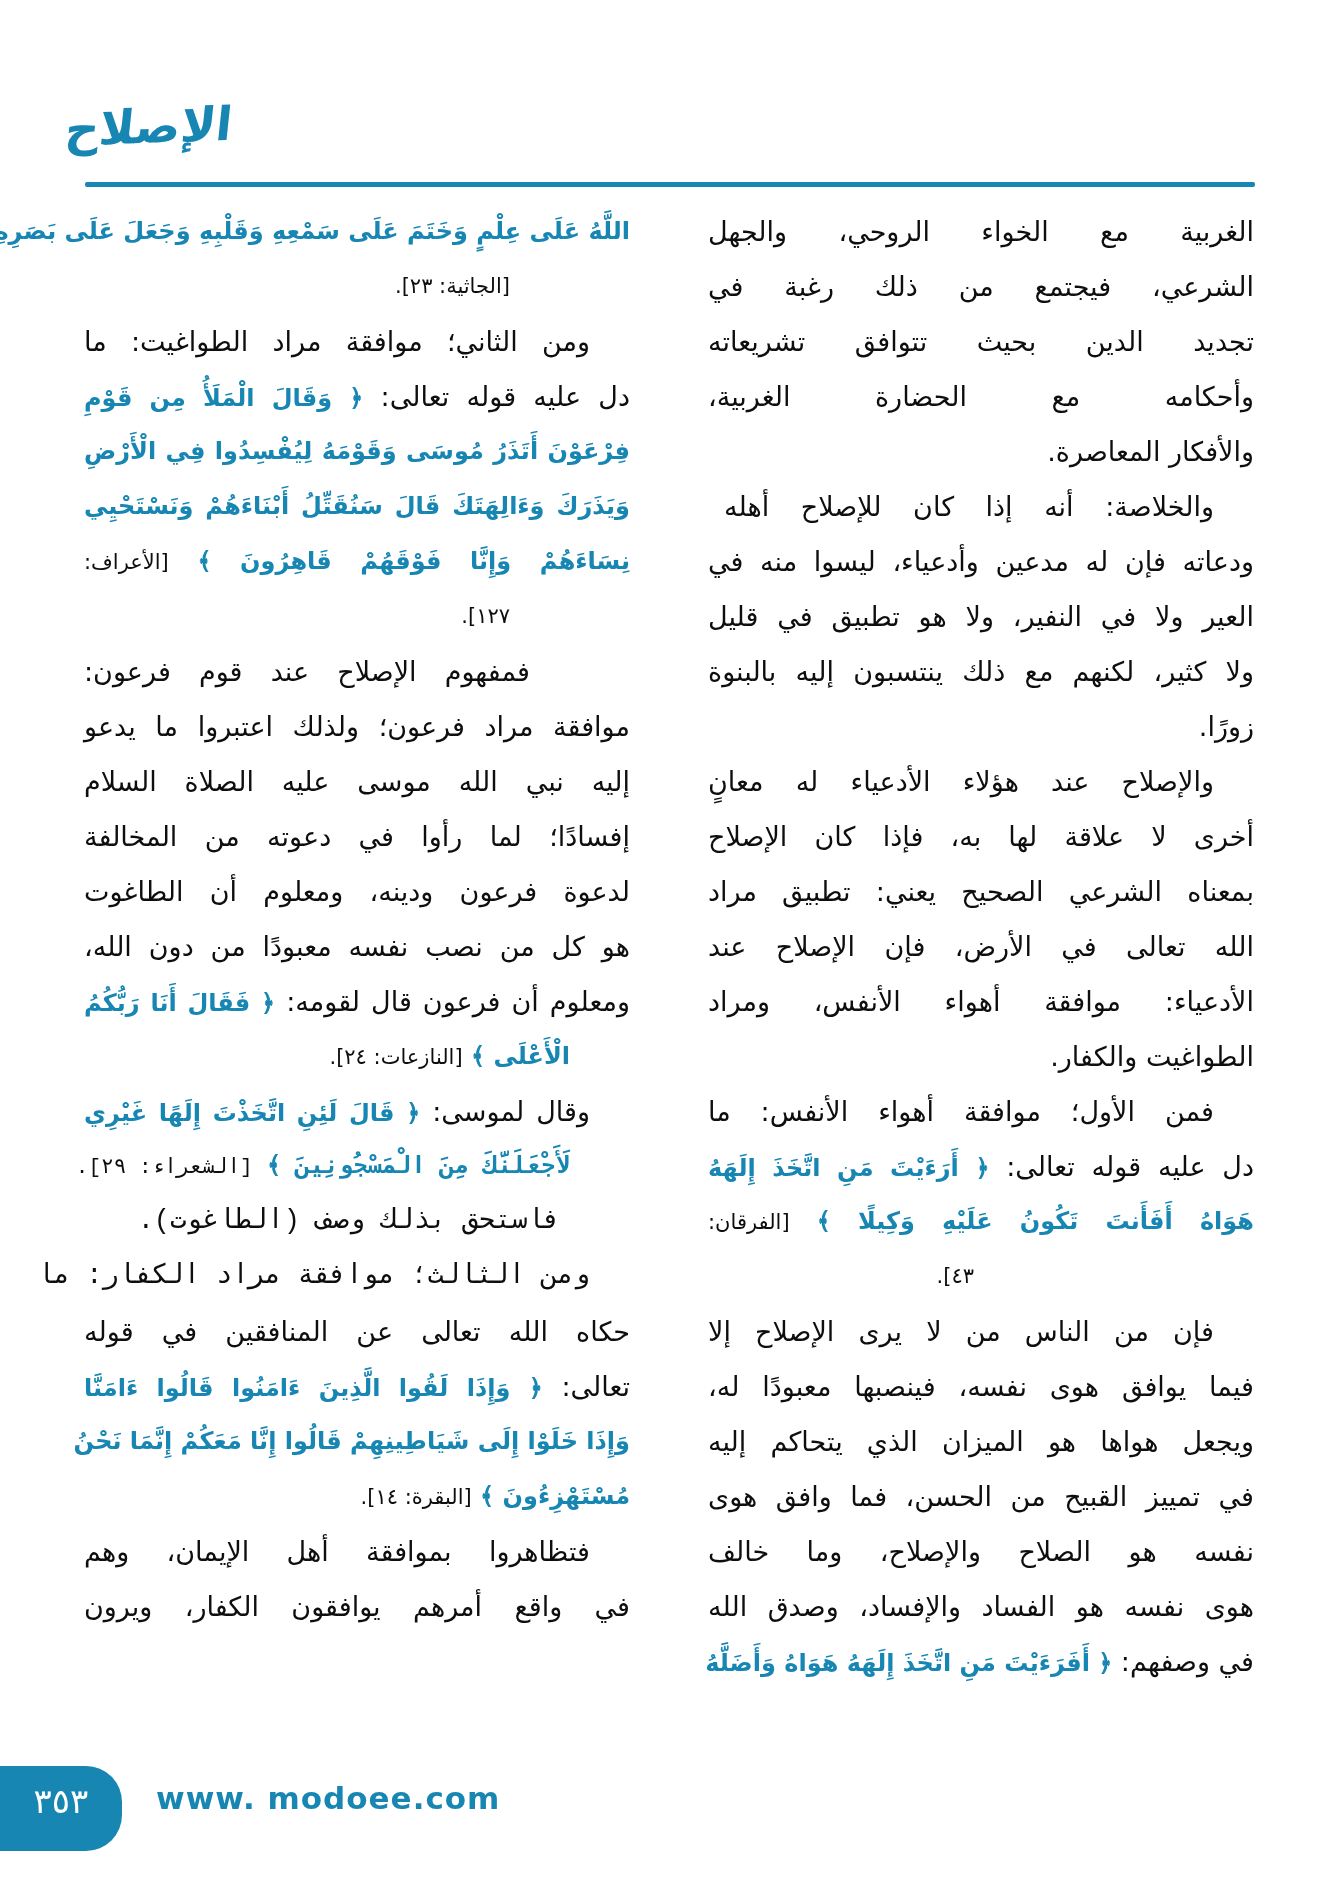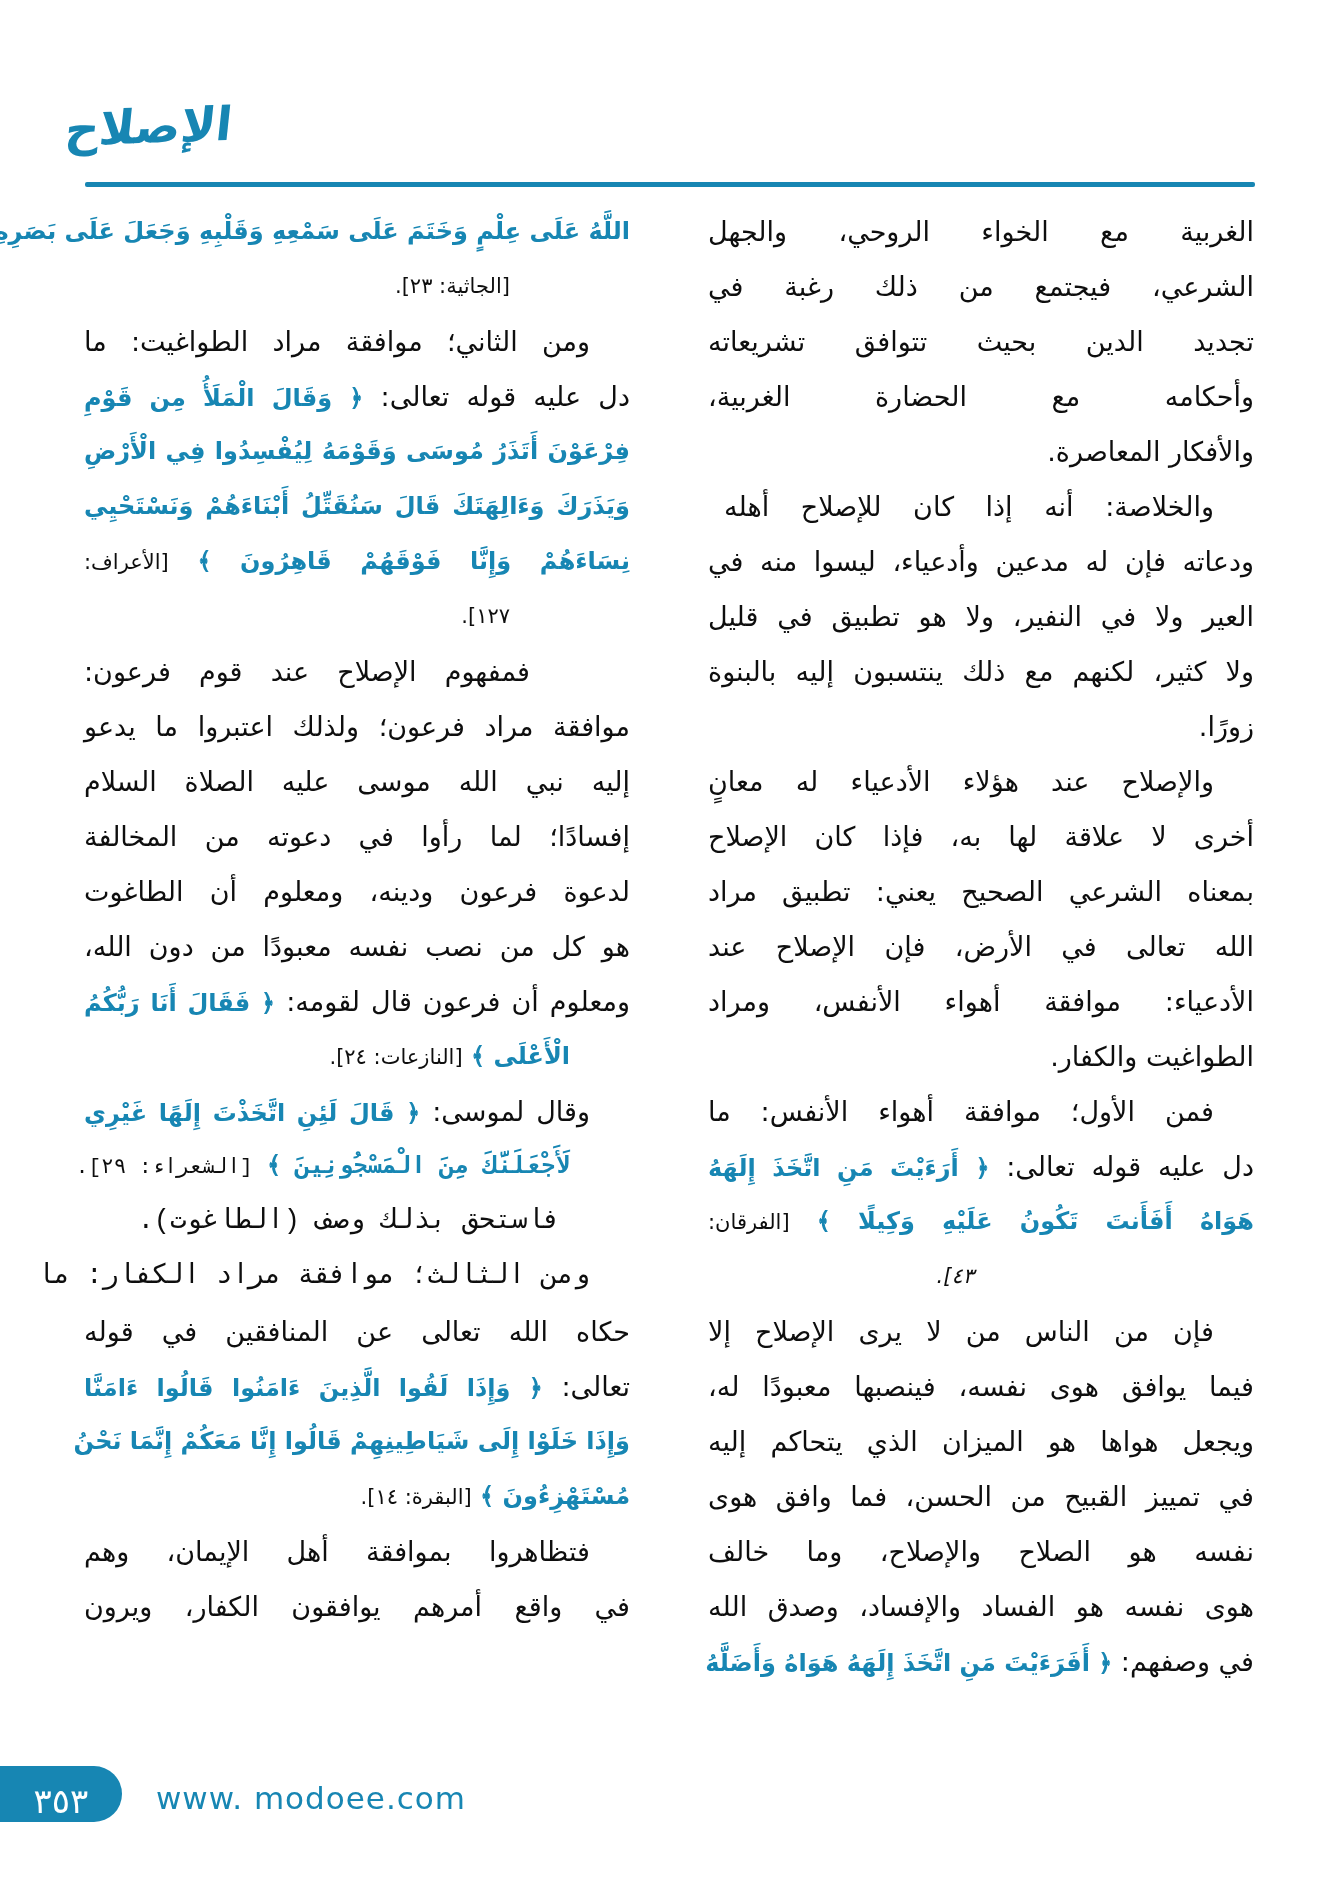--- a/index.html
+++ b/index.html
@@ -31,28 +31,28 @@
     white-space:nowrap; overflow:visible;
     text-align:justify; text-align-last:justify;
     color:var(--ink);
   }
   .line.end { text-align-last:start; }
   .sg-body  { font-size:27px; color:var(--ink); }
   .sg-quran { font-size:24px; color:var(--accent); font-weight:bold; }
   .sg-ref   { font-size:21px; color:var(--ink); }
   
   .page-badge {
-    position:absolute; left:0; top:1766px; width:122px; height:56px;
+    position:absolute; left:0; top:1766px; width:122px; height:85px;
     background:var(--accent); border-radius:0 36px 36px 0;
     color:#ffffff; font-size:34px; text-align:center; line-height:70px;
     direction:rtl;
   }
   .website {
     position:absolute; left:156px; top:1780px;
-    color:var(--accent); font-size:31px; font-weight:normal;
+    color:var(--accent); font-size:31px; font-weight:bold;
     direction:ltr; letter-spacing:1px;
   }
 </style>
 </head>
 <body>
 
 <div id="page">
   <div class="header-title">الإصلاح</div>
   <div class="header-rule"></div>
 
@@ -70,21 +70,21 @@
         <div class="line end"><span class="sg-body">زورًا.</span></div>
         <div class="line" style="padding-right: 40px;"><span class="sg-body">والإصلاح عند هؤلاء الأدعياء له معانٍ</span></div>
         <div class="line"><span class="sg-body">أخرى لا علاقة لها به، فإذا كان الإصلاح</span></div>
         <div class="line"><span class="sg-body">بمعناه الشرعي الصحيح يعني: تطبيق مراد</span></div>
         <div class="line"><span class="sg-body">الله تعالى في الأرض، فإن الإصلاح عند</span></div>
         <div class="line"><span class="sg-body">الأدعياء: موافقة أهواء الأنفس، ومراد</span></div>
         <div class="line end"><span class="sg-body">الطواغيت والكفار.</span></div>
         <div class="line" style="padding-right: 40px;"><span class="sg-body">فمن الأول؛ موافقة أهواء الأنفس: ما</span></div>
         <div class="line"><span class="sg-body">دل عليه قوله تعالى: </span><span class="sg-quran">﴿ أَرَءَيْتَ مَنِ اتَّخَذَ إِلَهَهُ</span></div>
         <div class="line"><span class="sg-quran">هَوَاهُ أَفَأَنتَ تَكُونُ عَلَيْهِ وَكِيلًا ﴾ </span><span class="sg-ref">[الفرقان:</span></div>
-        <div class="line end" style="padding-right: 280px; font-style: italic;"><span class="sg-ref">٤٣].</span></div>
+        <div class="line end" style="padding-right: 280px;"><span class="sg-ref">٤٣].</span></div>
         <div class="line" style="padding-right: 40px;"><span class="sg-body">فإن من الناس من لا يرى الإصلاح إلا</span></div>
         <div class="line"><span class="sg-body">فيما يوافق هوى نفسه، فينصبها معبودًا له،</span></div>
         <div class="line"><span class="sg-body">ويجعل هواها هو الميزان الذي يتحاكم إليه</span></div>
         <div class="line"><span class="sg-body">في تمييز القبيح من الحسن، فما وافق هوى</span></div>
         <div class="line"><span class="sg-body">نفسه هو الصلاح والإصلاح، وما خالف</span></div>
         <div class="line"><span class="sg-body">هوى نفسه هو الفساد والإفساد، وصدق الله</span></div>
         <div class="line"><span class="sg-body">في وصفهم: </span><span class="sg-quran">﴿ أَفَرَءَيْتَ مَنِ اتَّخَذَ إِلَهَهُ هَوَاهُ وَأَضَلَّهُ</span></div>
       </div>
     <div class="col" id="col-left">
         <div class="line"><span class="sg-quran">اللَّهُ عَلَى عِلْمٍ وَخَتَمَ عَلَى سَمْعِهِ وَقَلْبِهِ وَجَعَلَ عَلَى بَصَرِهِ</span></div>

